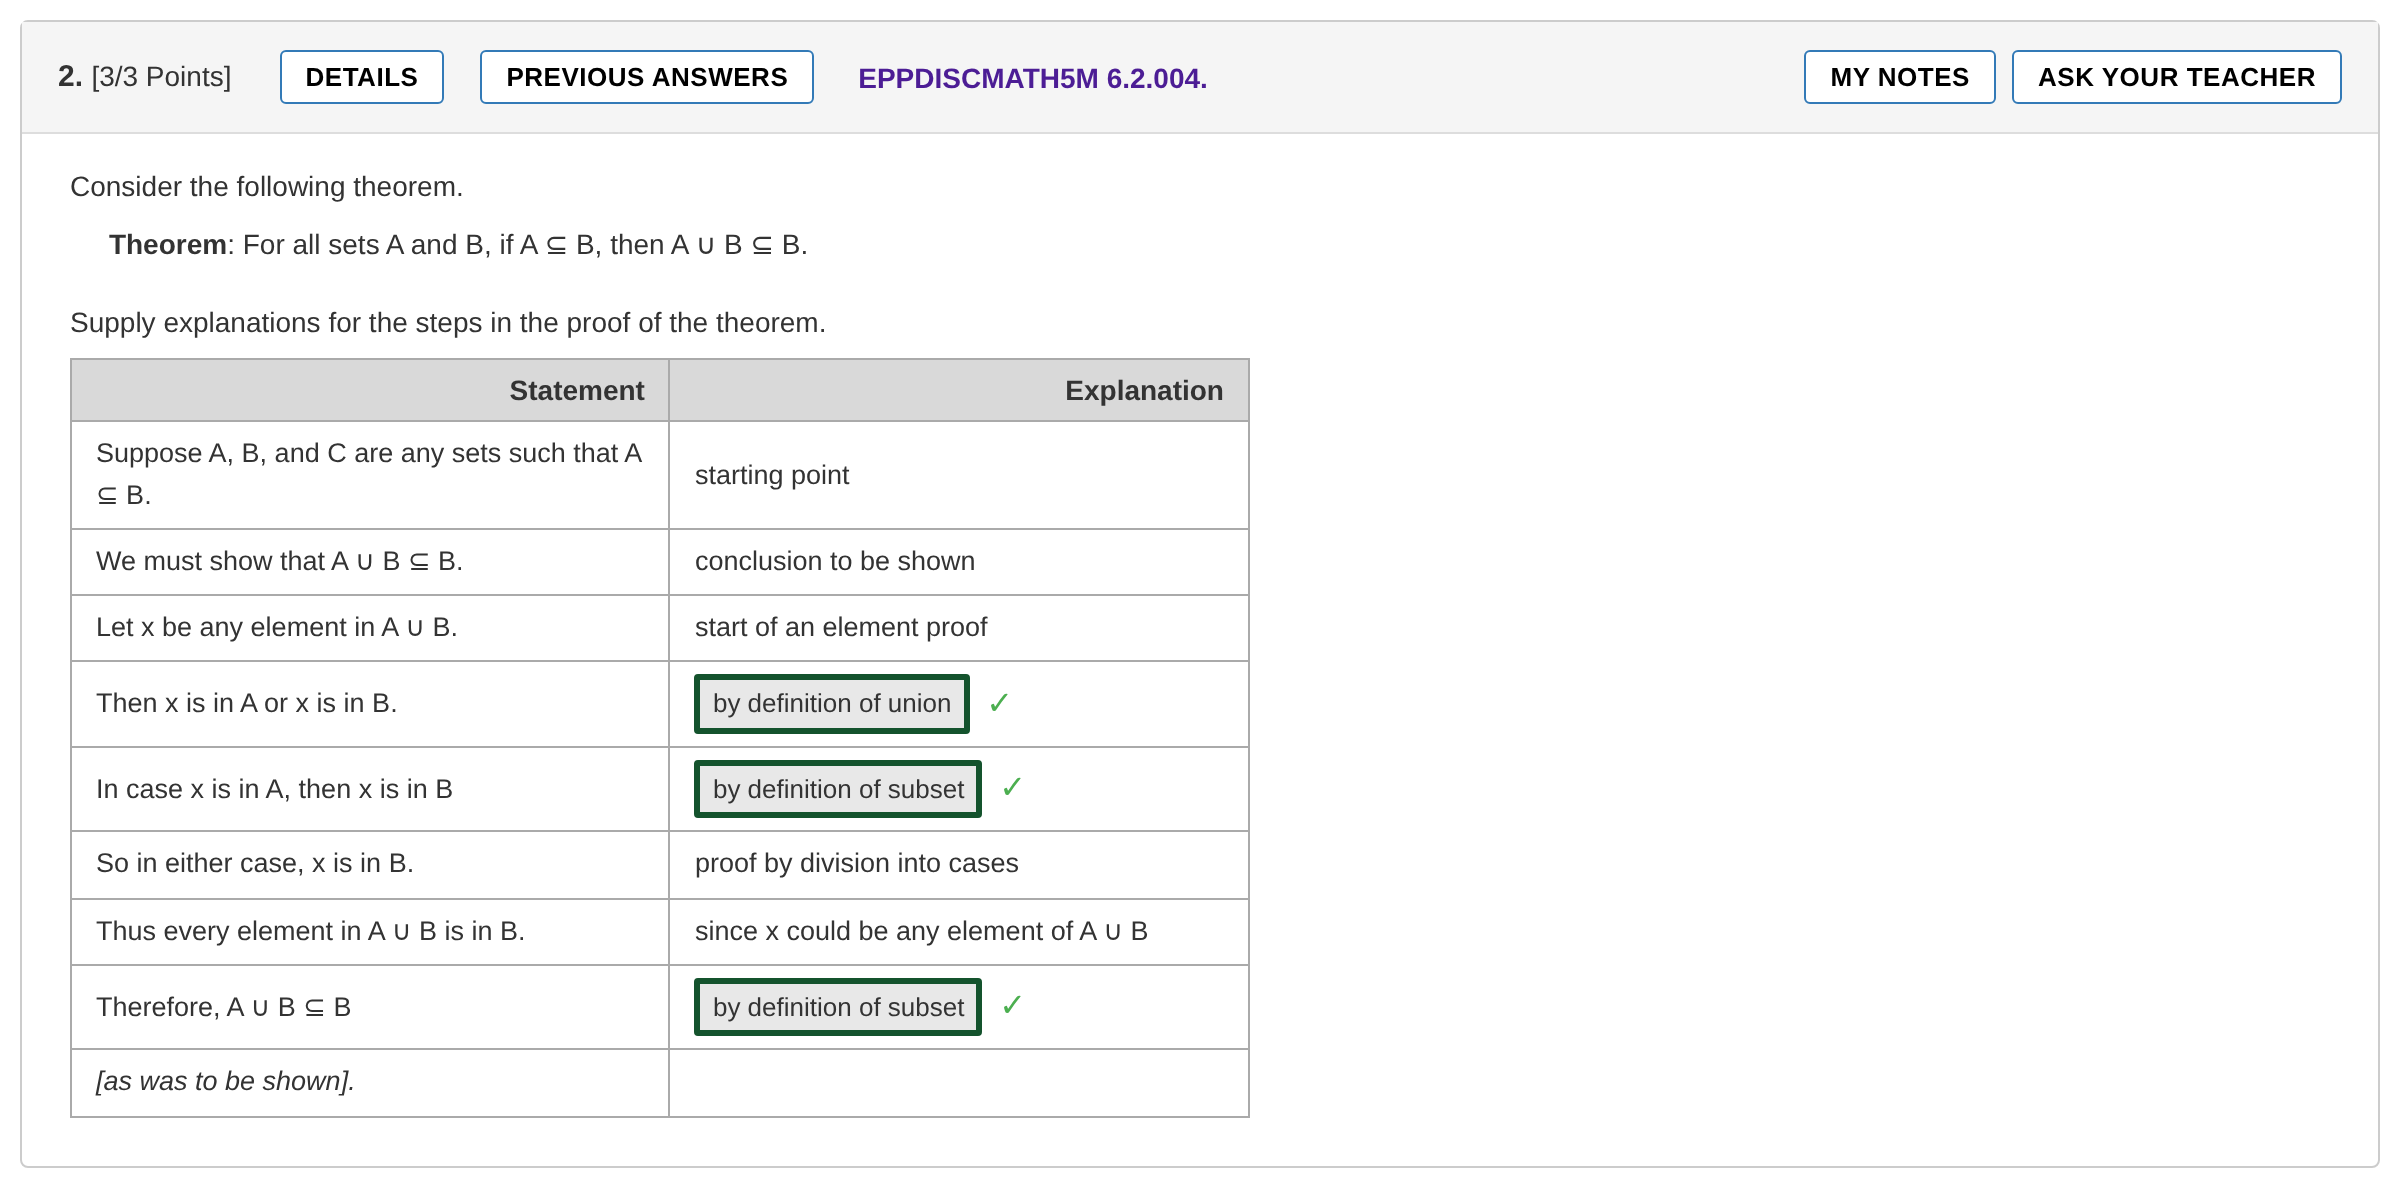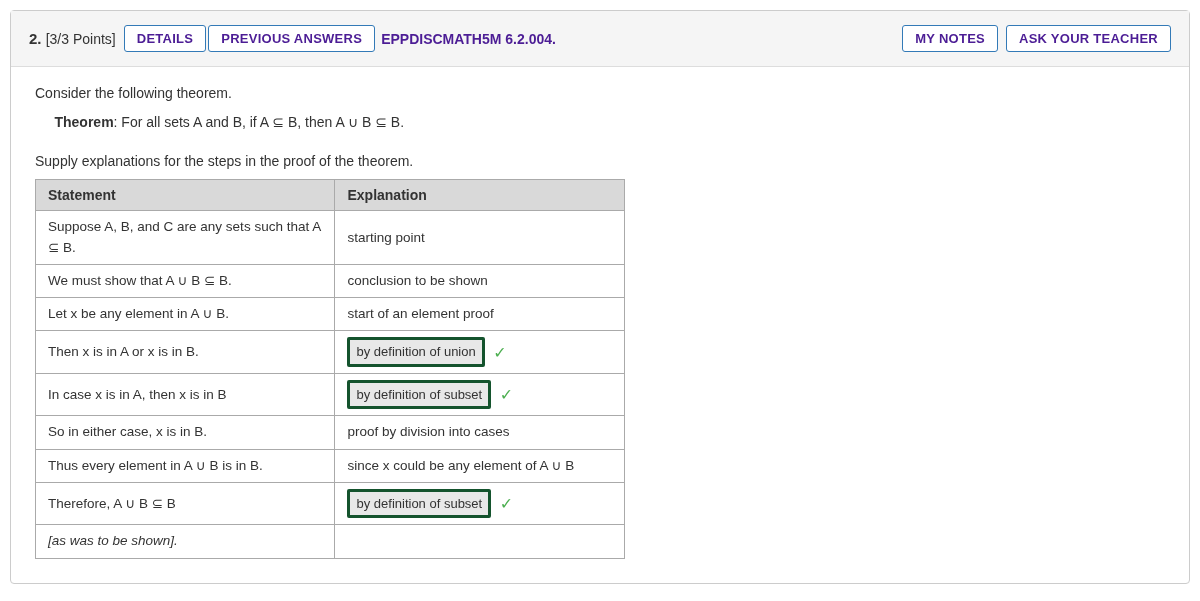--- a/index.html
+++ b/index.html
@@ -20,31 +20,31 @@
       background: #f5f5f5;
       border-bottom: 1px solid #ddd;
       padding: 14px 18px;
       display: flex;
       align-items: center;
       justify-content: space-between;
     }
     .top-bar-left {
       display: flex;
       align-items: center;
-      gap: 2px;
+      gap: 18px;
     }
     .question-number {
       font-weight: bold;
       font-size: 15px;
       margin-right: 6px;
       white-space: nowrap;
     }
     .btn {
       border: 1px solid #337ab7;
-      color: #4c1d95;
+      color: #000000;
       background: #fff;
       padding: 5px 12px;
       border-radius: 3px;
       font-size: 13px;
       cursor: pointer;
       font-weight: 600;
       letter-spacing: 0.02em;
     }
     .problem-code {
       font-size: 14px;
@@ -81,21 +81,21 @@
     }
     table {
       border-collapse: collapse;
       width: 590px;
       font-size: 13.5px;
     }
     th {
       background: #d9d9d9;
       border: 1px solid #aaa;
       padding: 7px 12px;
-      text-align: left;
+      text-align: right;
       font-weight: bold;
       font-size: 14px;
     }
     td {
       border: 1px solid #aaa;
       padding: 6px 12px;
       vertical-align: middle;
       line-height: 1.5;
     }
     td:first-child { width: 300px; }

